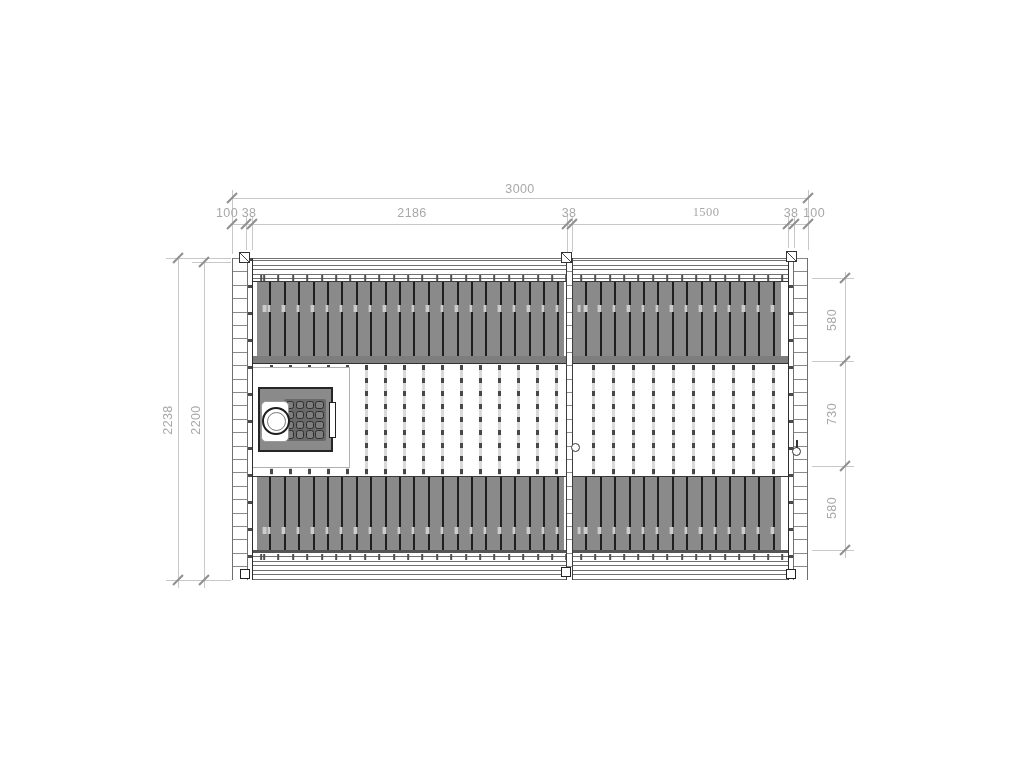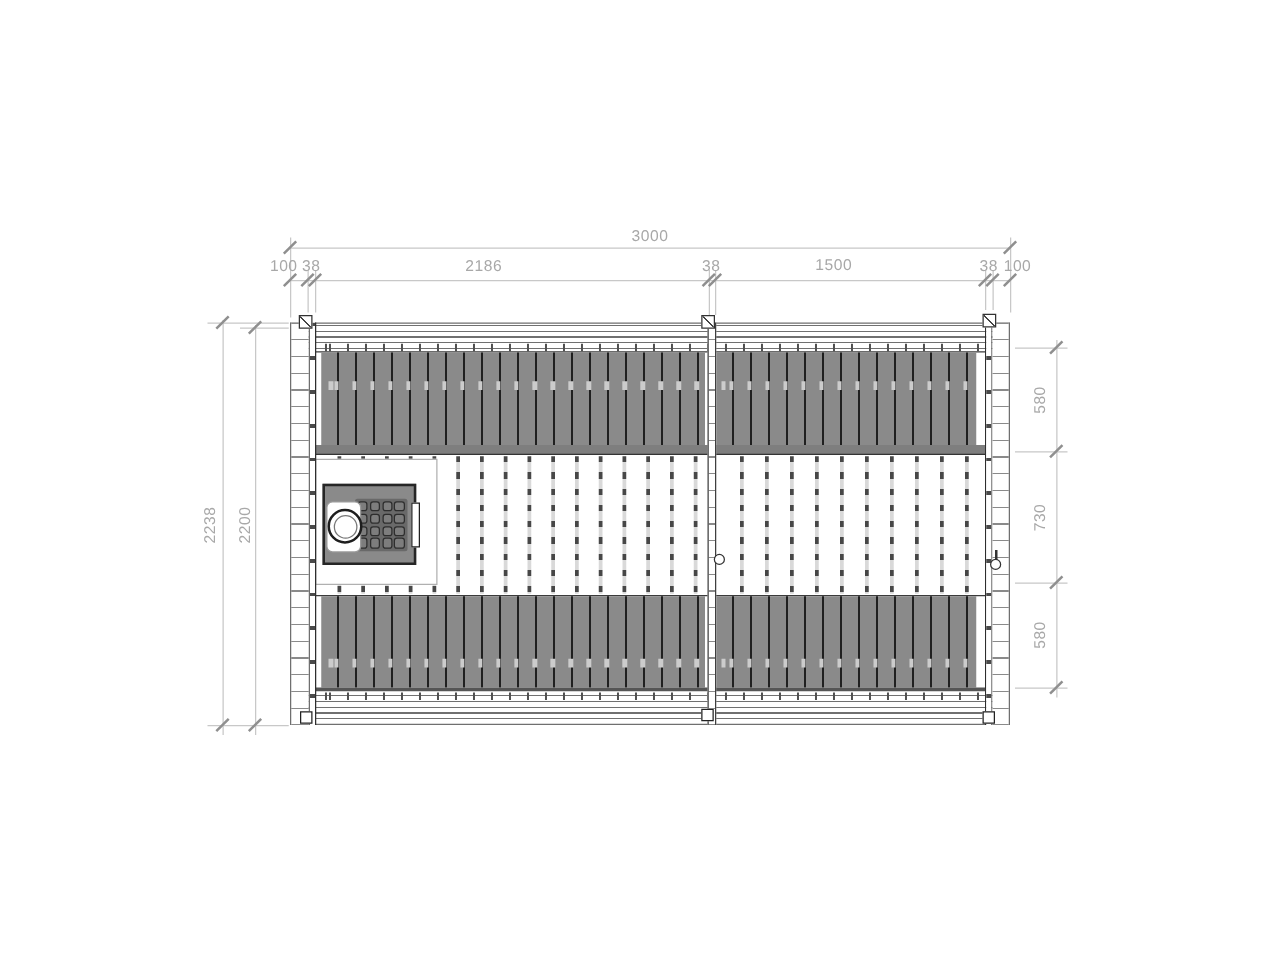--- a/index.html
+++ b/index.html
@@ -201,23 +201,23 @@
       <div class="tick" style="left: 845px; top: 278px;"></div>
       <div class="tick" style="left: 845px; top: 361px;"></div>
       <div class="tick" style="left: 845px; top: 466px;"></div>
       <div class="tick" style="left: 845px; top: 550px;"></div>
     </div>
 
   <div class="dim-label" style="left:520px;top:189px;">3000</div>
 
   <div class="dim-label" style="left:227px;top:213px;">100</div>
   <div class="dim-label" style="left:249px;top:213px;">38</div>
-  <div class="dim-label" style="left:387px;top:213px;">2186</div>
+  <div class="dim-label" style="left:412px;top:213px;">2186</div>
   <div class="dim-label" style="left:569px;top:213px;">38</div>
-  <div class="dim-label" style="left:667px;top:212px;">1500</div>
+  <div class="dim-label" style="left:706px;top:212px;font-family:Liberation Serif, serif;">1500</div>
   <div class="dim-label" style="left:791px;top:213px;">38</div>
   <div class="dim-label" style="left:814px;top:213px;">100</div>
 
   <div class="dim-label rot" style="left:168px;top:420px;">2238</div>
   <div class="dim-label rot" style="left:196px;top:420px;">2200</div>
 
   <div class="dim-label rot" style="left:832px;top:320px;">580</div>
   <div class="dim-label rot" style="left:832px;top:414px;">730</div>
   <div class="dim-label rot" style="left:832px;top:508px;">580</div>
 </div>

